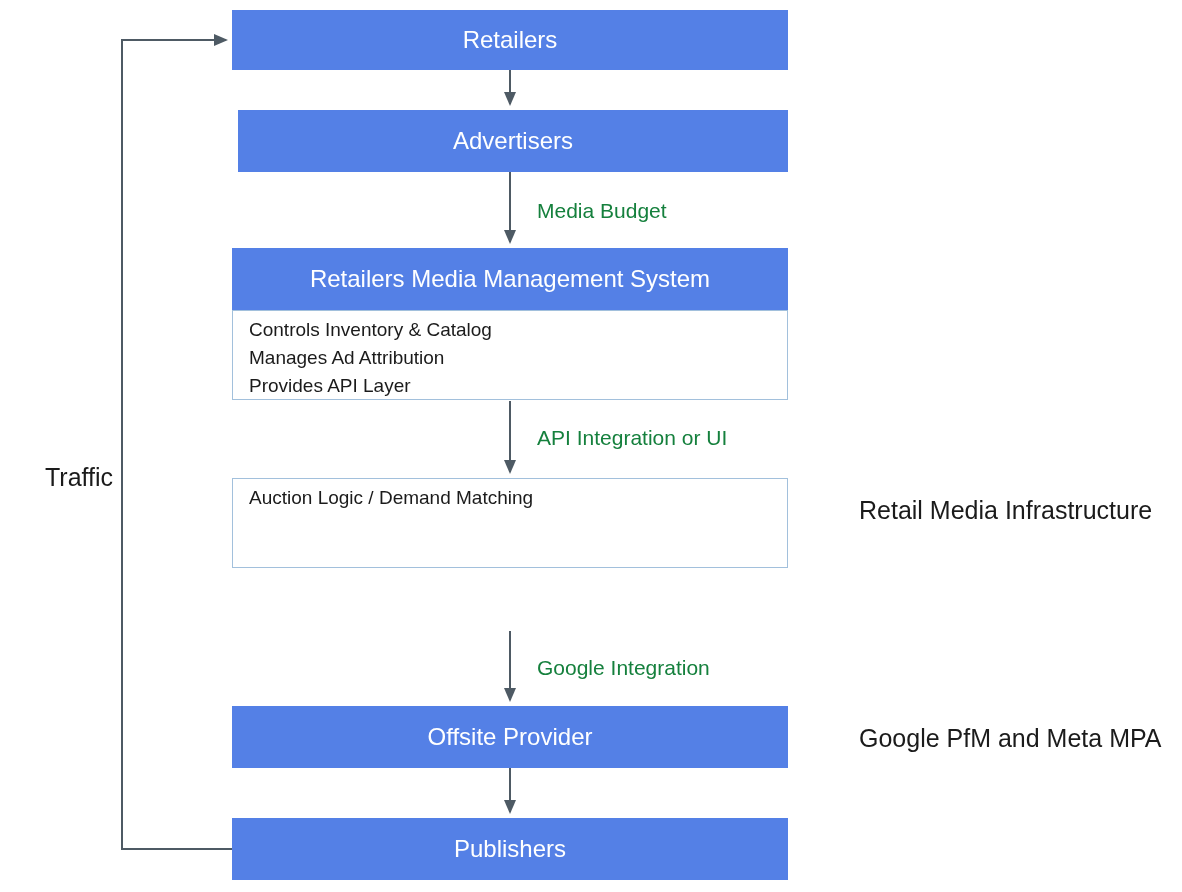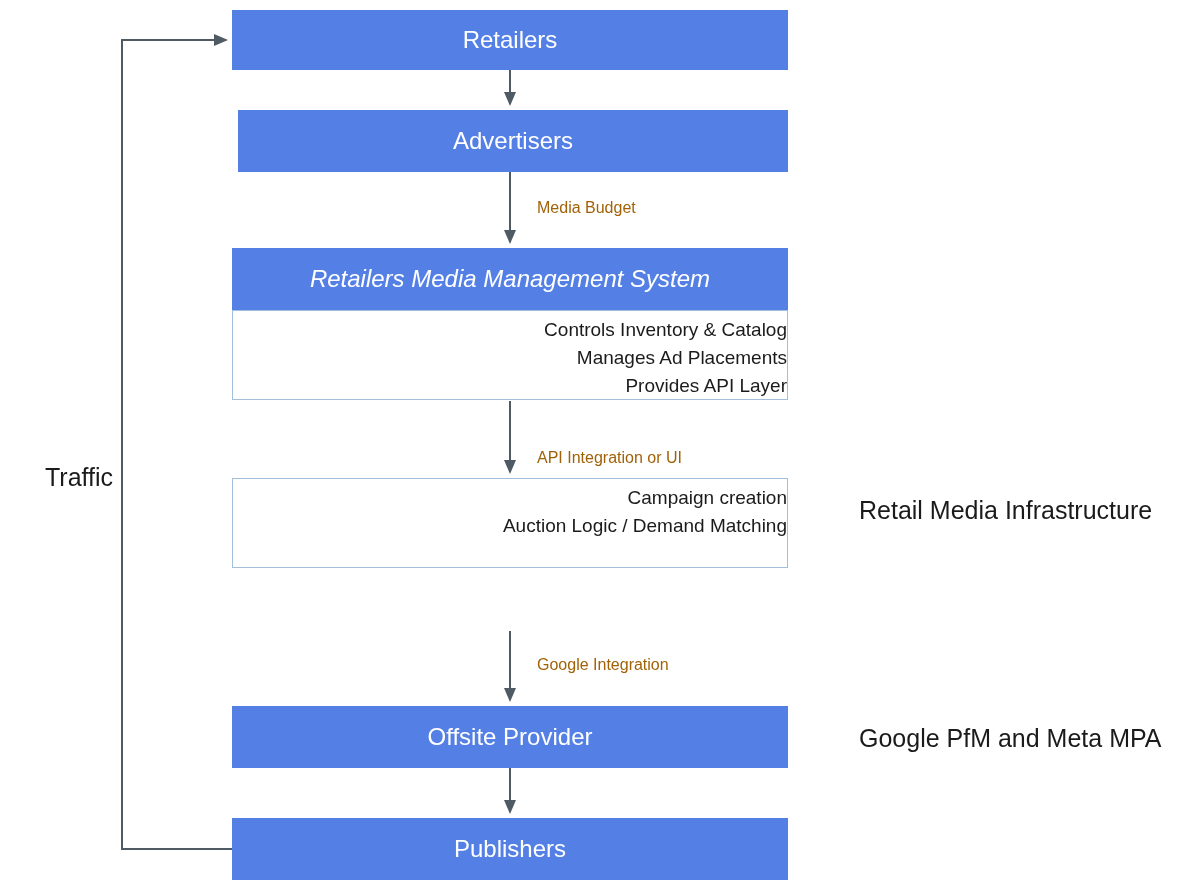--- a/index.html
+++ b/index.html
@@ -30,38 +30,37 @@
   .node-title {
     background: #5480E6;
     color: #ffffff;
     font-size: 24px;
     display: flex;
     align-items: center;
     justify-content: center;
     width: 100%;
   }
   .simple .node-title { height: 100%; }
-  .compound .node-title { height: 62px; font-style: italic; }
+  .compound .node-title { height: 62px; }
   .node-body {
     background: #ffffff;
     border: 1px solid #A2C0DC;
     height: 90px;
     padding: 5px 0 10px 16px;
-    text-align: right;
   }
   .detail-line {
     font-size: 19px;
     line-height: 28px;
     color: #1b1b1b;
     white-space: nowrap;
   }
   .edge-label {
     position: absolute;
-    font-size: 16px;
-    color: #a16207;
+    font-size: 21px;
+    color: #15803d;
     white-space: nowrap;
   }
   .side-label {
     position: absolute;
     font-size: 25px;
     color: #1b1b1b;
     white-space: nowrap;
     margin-left: 32px;
   }
 </style>
@@ -91,30 +90,29 @@
   <div class="node simple" style="top:110px; height:62px;padding-left:6px;">
     <div class="node-title">Advertisers</div>
   </div>
 
   <div class="edge-label" style="left:537px; top:199px;">Media Budget</div>
 
   <div class="node compound" style="top:248px;">
     <div class="node-title">Retailers Media Management System</div>
     <div class="node-body">
       <div class="detail-line">Controls Inventory &amp; Catalog</div>
-      <div class="detail-line">Manages Ad Placements</div>
+      <div class="detail-line">Manages Ad Attribution</div>
       <div class="detail-line">Provides API Layer</div>
     </div>
   </div>
 
-  <div class="edge-label" style="left:537px; top:426px;margin-top:23px;">API Integration or UI</div>
+  <div class="edge-label" style="left:537px; top:426px;">API Integration or UI</div>
 
   <div class="node compound" style="top:478px;">
     <div class="node-body">
-      <div class="detail-line">Campaign creation</div>
       <div class="detail-line">Auction Logic / Demand Matching</div>
     </div>
   </div>
 
   <div class="edge-label" style="left:537px; top:656px;">Google Integration</div>
 
   <div class="node simple" style="top:706px; height:62px;">
     <div class="node-title">Offsite Provider</div>
   </div>
 

